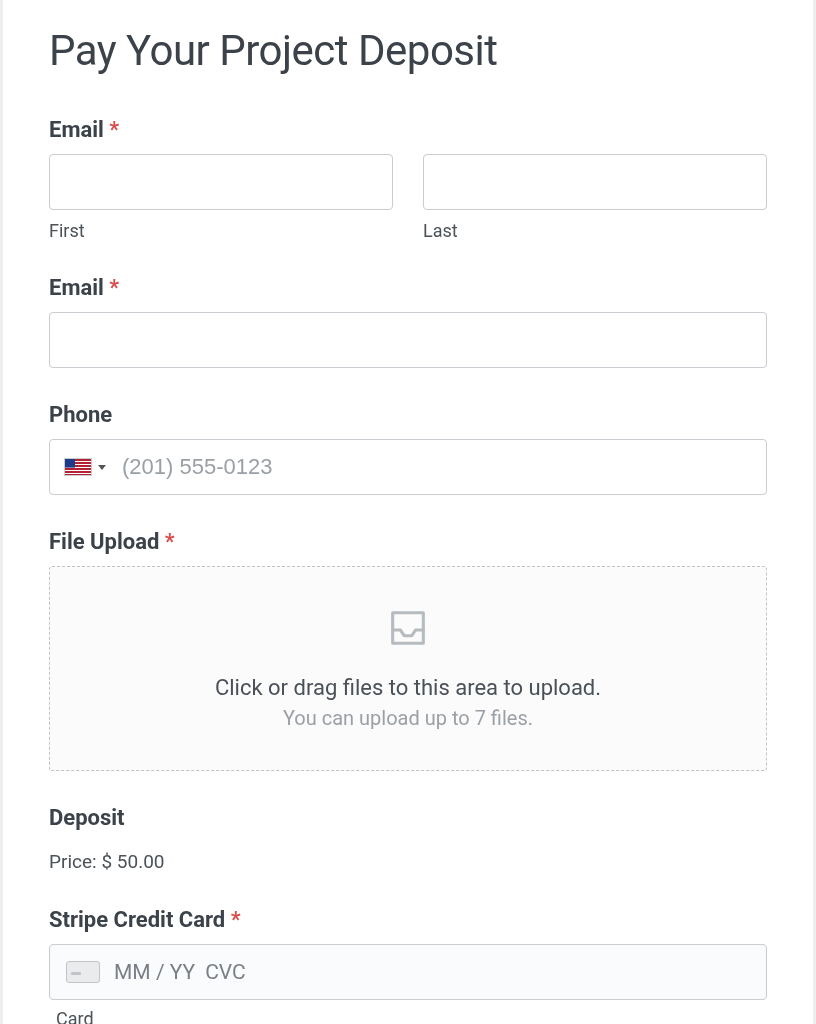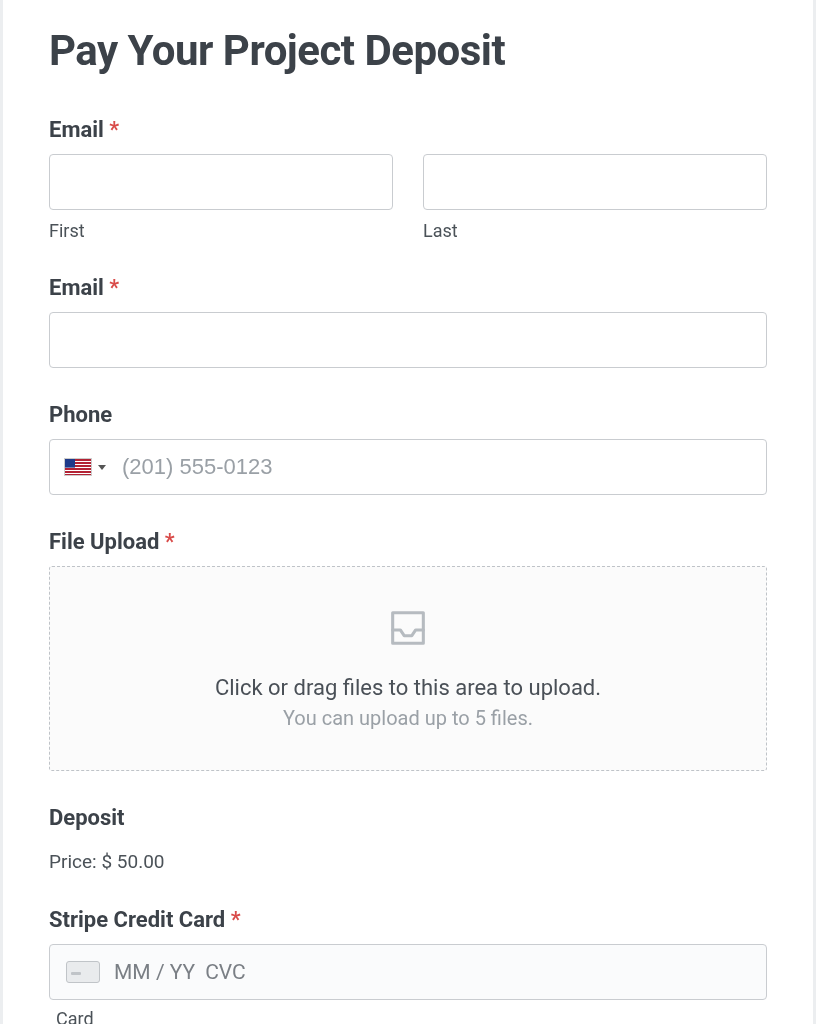--- a/index.html
+++ b/index.html
@@ -12,21 +12,21 @@
     width: 816px;
     min-height: 1024px;
     margin: 0 auto;
     background: #ffffff;
     border-left: 3px solid #eceef0;
     border-right: 3px solid #eceef0;
     padding: 10px 46px 0 46px;
   }
   h1.title {
     font-size: 42px;
-    font-weight: 700;
+    font-weight: 400;
     color: #3c4249;
     margin: 16px 0 42px 0;
     letter-spacing: -0.5px;
   }
   .field { margin-bottom: 34px; }
   .field-label {
     font-size: 22px;
     font-weight: 700;
     color: #3c4249;
     margin-bottom: 12px;
@@ -212,21 +212,21 @@
       <span class="required">*</span>
     </div>
     <div class="upload-zone">
       <span class="upload-icon">
         <svg width="46" height="46" viewBox="0 0 24 24" fill="none" stroke="#b6bbc0" stroke-width="1.6" stroke-linecap="round" stroke-linejoin="round">
           <path d="M4 4h16v16H4z"></path>
           <path d="M4 13h4l2 3h4l2-3h4"></path>
         </svg>
       </span>
       <div class="line1">Click or drag files to this area to upload.</div>
-      <div class="line2">You can upload up to 5 files.</div>
+      <div class="line2">You can upload up to 7 files.</div>
     </div>
   </div>
 
   <div class="field">
     <div class="deposit-label">Deposit</div>
     <div class="price-line">Price: $ 50.00</div>
   </div>
 
   <div class="field" style="margin-bottom:8px;">
     <div class="field-label">

